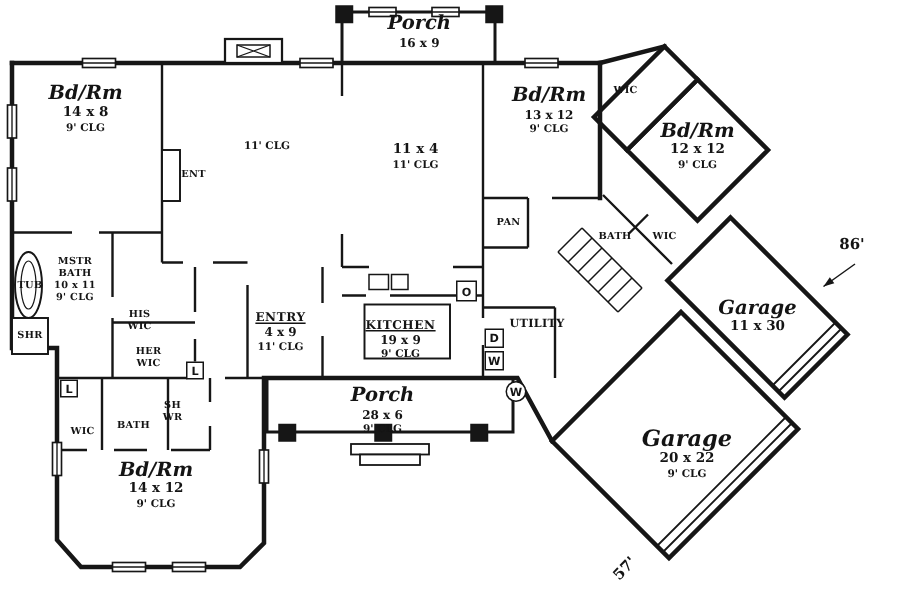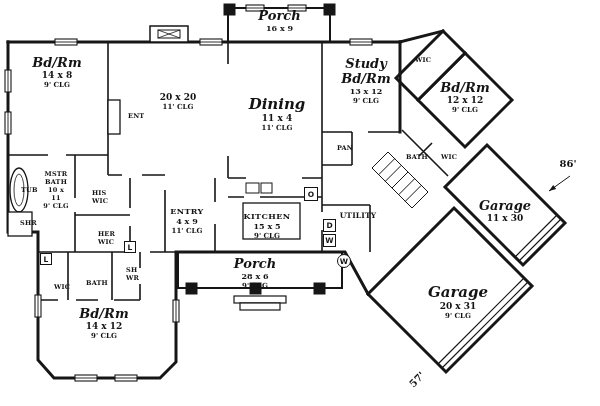--- a/index.html
+++ b/index.html
@@ -7,22 +7,22 @@
   .plan { position:relative; width:576px; height:406px; background:#fff; color:#141414; overflow:hidden; }
   .plan svg { position:absolute; left:0; top:0; }
   .lbl { position:absolute; text-align:center; line-height:1.12; color:#141414; }
   .lbl span { display:block; }
   .name    { font:italic bold 13px "DejaVu Serif", serif; }
   .name-lg { font:italic bold 15px "DejaVu Serif", serif; }
   .size    { font:bold 9px "DejaVu Serif", serif; }
   .size-sm { font:bold 8px "DejaVu Serif", serif;text-align:center; }
   .clg     { font:bold 7px "DejaVu Serif", serif; }
   .small   { font:bold 7.5px "DejaVu Serif", serif; letter-spacing:.2px; }
-  .tiny    { font:bold 6.5px "DejaVu Serif", serif; letter-spacing:.2px;padding-left:12px; }
-  .caps    { font:bold 8px "DejaVu Serif", serif; letter-spacing:.4px; }
+  .tiny    { font:bold 6.5px "DejaVu Serif", serif; letter-spacing:.2px; }
+  .caps    { font:bold 8px "DejaVu Serif", serif; letter-spacing:.4px;text-decoration:underline; }
   .box { position:absolute; border:1.3px solid #141414; background:#fff; display:flex; align-items:center; justify-content:center; font:bold 7.5px "DejaVu Sans", sans-serif; color:#141414; }
   .circle { border-radius:50%; }
   .dim-text { font:bold 10px "DejaVu Serif", serif; }
   .rot { transform:rotate(-46deg); transform-origin:center center; }
 </style>
 </head>
 <body>
 
 <div class="plan">
 
@@ -124,36 +124,33 @@
     <span class="size-sm">16 x 9</span>
   </div>
 
   <div class="lbl" style="left:16px;top:55px;width:82px">
     <span class="name">Bd/Rm</span>
     <span class="size">14 x 8</span>
     <span class="clg">9' CLG</span>
   </div>
 
   <div class="lbl" style="left:122px;top:92px;width:112px">
-    <span class="size">20 x 20</span>
     <span class="clg">11' CLG</span>
   </div>
 
   <div class="lbl" style="left:116px;top:112px;width:26px">
     <span class="tiny">ENT</span>
   </div>
 
   <div class="lbl" style="left:237px;top:95px;width:80px">
-    <span class="name-lg">Dining</span>
     <span class="size">11 x 4</span>
     <span class="clg">11' CLG</span>
   </div>
 
   <div class="lbl" style="left:332px;top:56px;width:68px">
-    <span class="name">Study</span>
     <span class="name">Bd/Rm</span>
     <span class="size-sm">13 x 12</span>
     <span class="clg">9' CLG</span>
   </div>
 
   <div class="lbl" style="left:402px;top:56px;width:30px">
     <span class="tiny">WIC</span>
   </div>
 
   <div class="lbl" style="left:430px;top:80px;width:70px">
@@ -170,39 +167,39 @@
     <span class="tiny">MSTR</span>
     <span class="tiny">BATH</span>
     <span class="tiny">10 x 11</span>
     <span class="tiny">9' CLG</span>
   </div>
 
   <div class="lbl" style="left:8px;top:219px;width:24px">
     <span class="tiny">SHR</span>
   </div>
 
-  <div class="lbl" style="left:80px;top:189px;width:26px">
+  <div class="lbl" style="left:80px;top:205px;width:26px">
     <span class="tiny">HIS</span>
     <span class="tiny">WIC</span>
   </div>
 
   <div class="lbl" style="left:86px;top:230px;width:26px">
     <span class="tiny">HER</span>
     <span class="tiny">WIC</span>
   </div>
 
   <div class="lbl" style="left:160px;top:206px;width:54px">
     <span class="caps">ENTRY</span>
     <span class="size-sm">4 x 9</span>
     <span class="clg">11' CLG</span>
   </div>
 
   <div class="lbl" style="left:237px;top:211px;width:60px">
     <span class="caps">KITCHEN</span>
-    <span class="size-sm">15 x 5</span>
+    <span class="size-sm">19 x 9</span>
     <span class="clg">9' CLG</span>
   </div>
 
   <div class="lbl" style="left:325px;top:144px;width:28px">
     <span class="tiny">PAN</span>
   </div>
 
   <div class="lbl" style="left:334px;top:211px;width:48px">
     <span class="small">UTILITY</span>
   </div>
@@ -215,41 +212,41 @@
     <span class="tiny">WIC</span>
   </div>
 
   <div class="lbl" style="left:468px;top:198px;width:74px">
     <span class="name">Garage</span>
     <span class="size">11 x 30</span>
   </div>
 
   <div class="lbl" style="left:412px;top:283px;width:92px">
     <span class="name-lg">Garage</span>
-    <span class="size">20 x 31</span>
+    <span class="size">20 x 22</span>
     <span class="clg">9' CLG</span>
   </div>
 
   <div class="lbl" style="left:212px;top:256px;width:86px">
     <span class="name">Porch</span>
     <span class="size-sm">28 x 6</span>
     <span class="clg">9' CLG</span>
   </div>
 
   <div class="lbl" style="left:62px;top:306px;width:84px">
     <span class="name">Bd/Rm</span>
     <span class="size">14 x 12</span>
     <span class="clg">9' CLG</span>
   </div>
 
   <div class="lbl" style="left:74px;top:279px;width:30px">
     <span class="tiny">BATH</span>
   </div>
 
-  <div class="lbl" style="left:114px;top:266px;width:22px">
+  <div class="lbl" style="left:104px;top:266px;width:22px">
     <span class="tiny">SH</span>
     <span class="tiny">WR</span>
   </div>
 
   <div class="lbl" style="left:42px;top:283px;width:26px">
     <span class="tiny">WIC</span>
   </div>
 
   <div class="box" style="left:304px;top:187px;width:14px;height:14px">
     <span>O</span>

